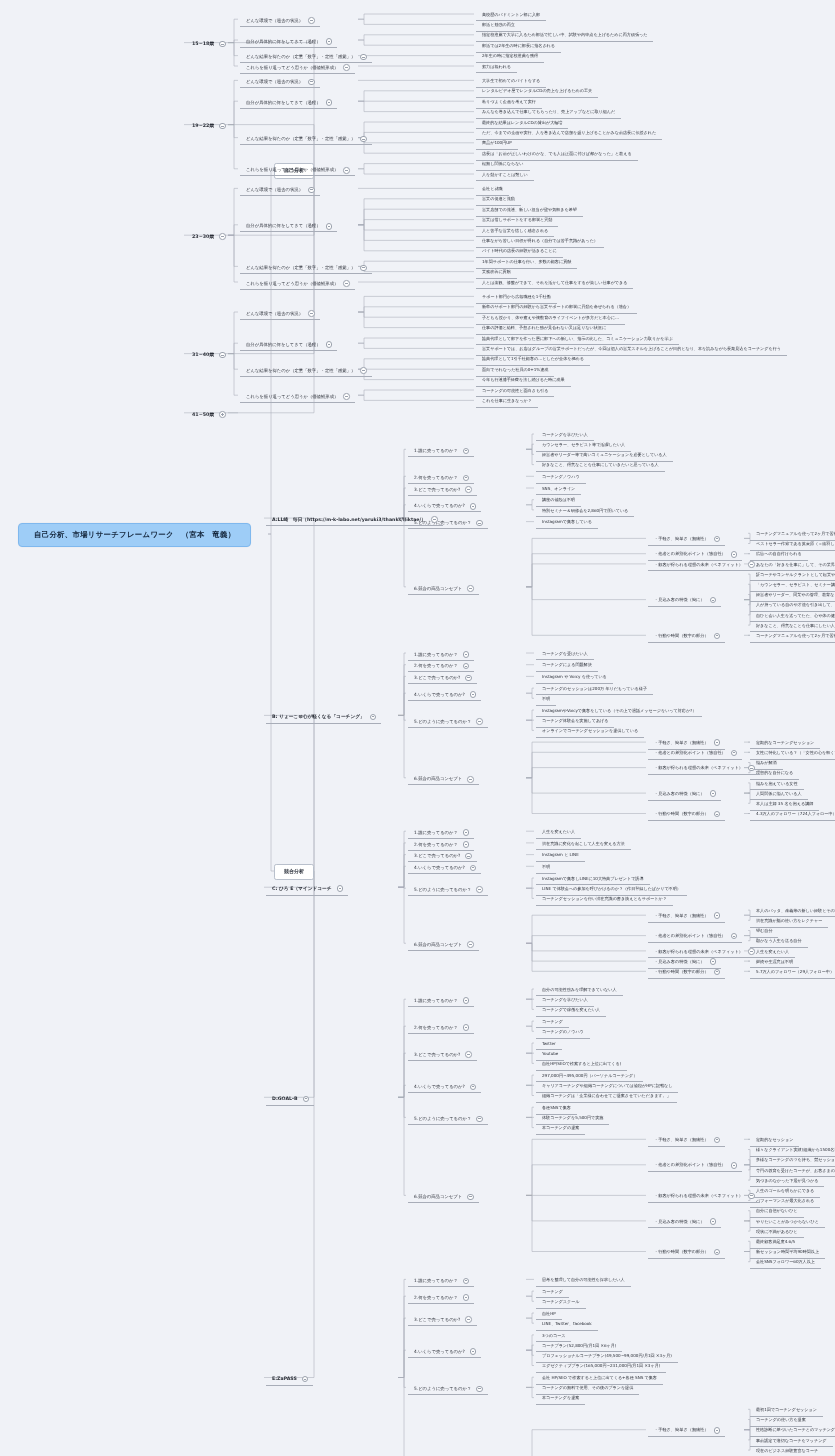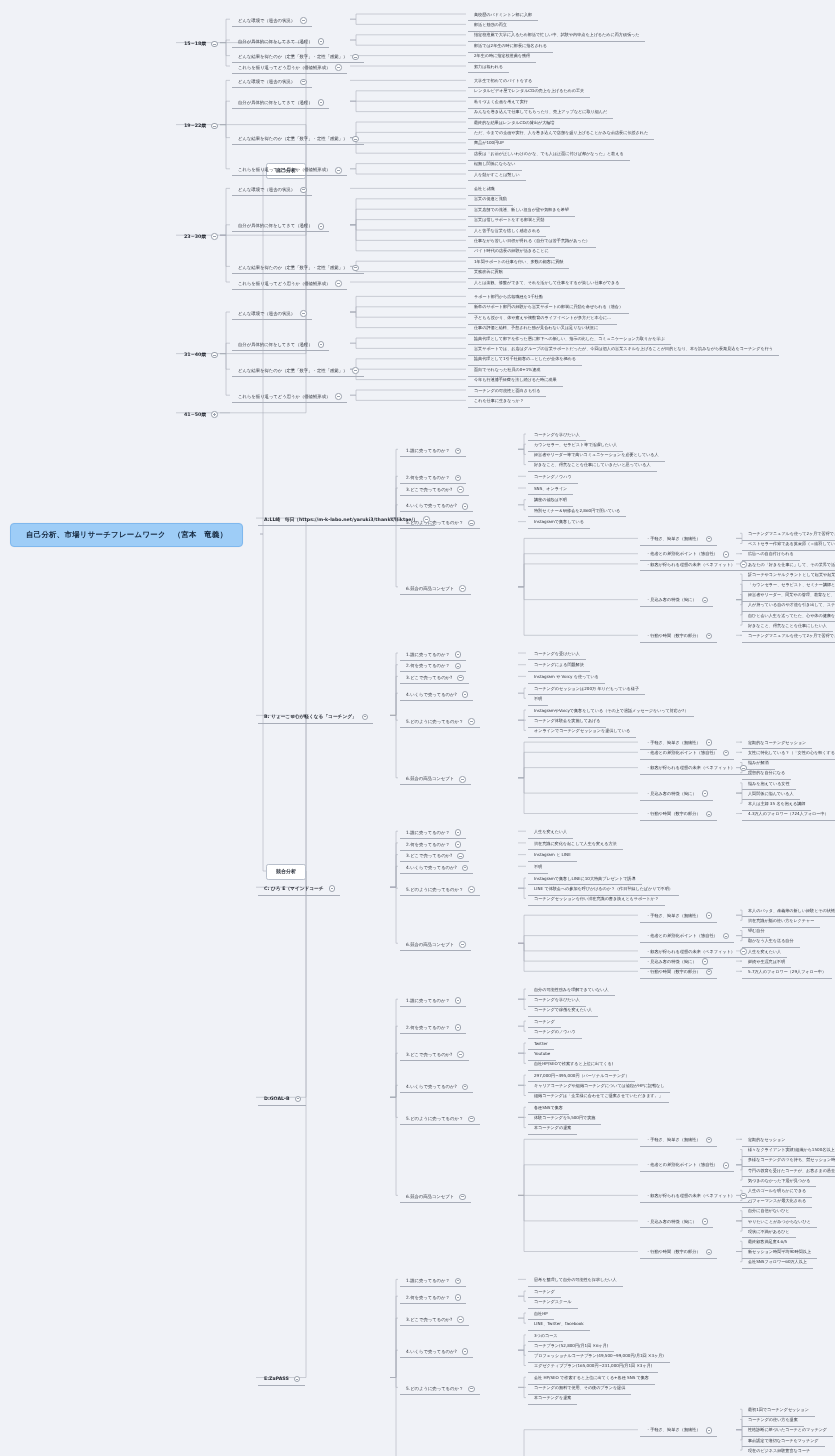--- a/index.html
+++ b/index.html
@@ -5,21 +5,21 @@
   html,body{margin:0;padding:0;}
   body{
     width:835px; height:1456px;
     background:#f0f2f7;
     font-family:"DejaVu Sans","Liberation Sans",sans-serif;
     font-size:4.3px;
     color:#2b2f38;
     overflow:hidden;
     position:relative;
   }
-  #canvas{position:absolute;inset:0;}
+  #canvas{position:absolute;inset:0;margin-left:8px;}
   svg.links{position:absolute;left:0;top:0;width:835px;height:1456px;overflow:visible;}
   svg.links path,svg.links line{stroke:#a8adb8;stroke-width:.55;fill:none;}
 
   .node{position:absolute;white-space:nowrap;line-height:1.15;}
   .lbl{display:inline-block;padding:1.6px 3px;}
 
   
   .root{
     background:#9ecdf7;border:.7px solid #7fb8ee;border-radius:4px;
     color:#12243a;font-weight:bold;font-size:7.4px;letter-spacing:.3px;

